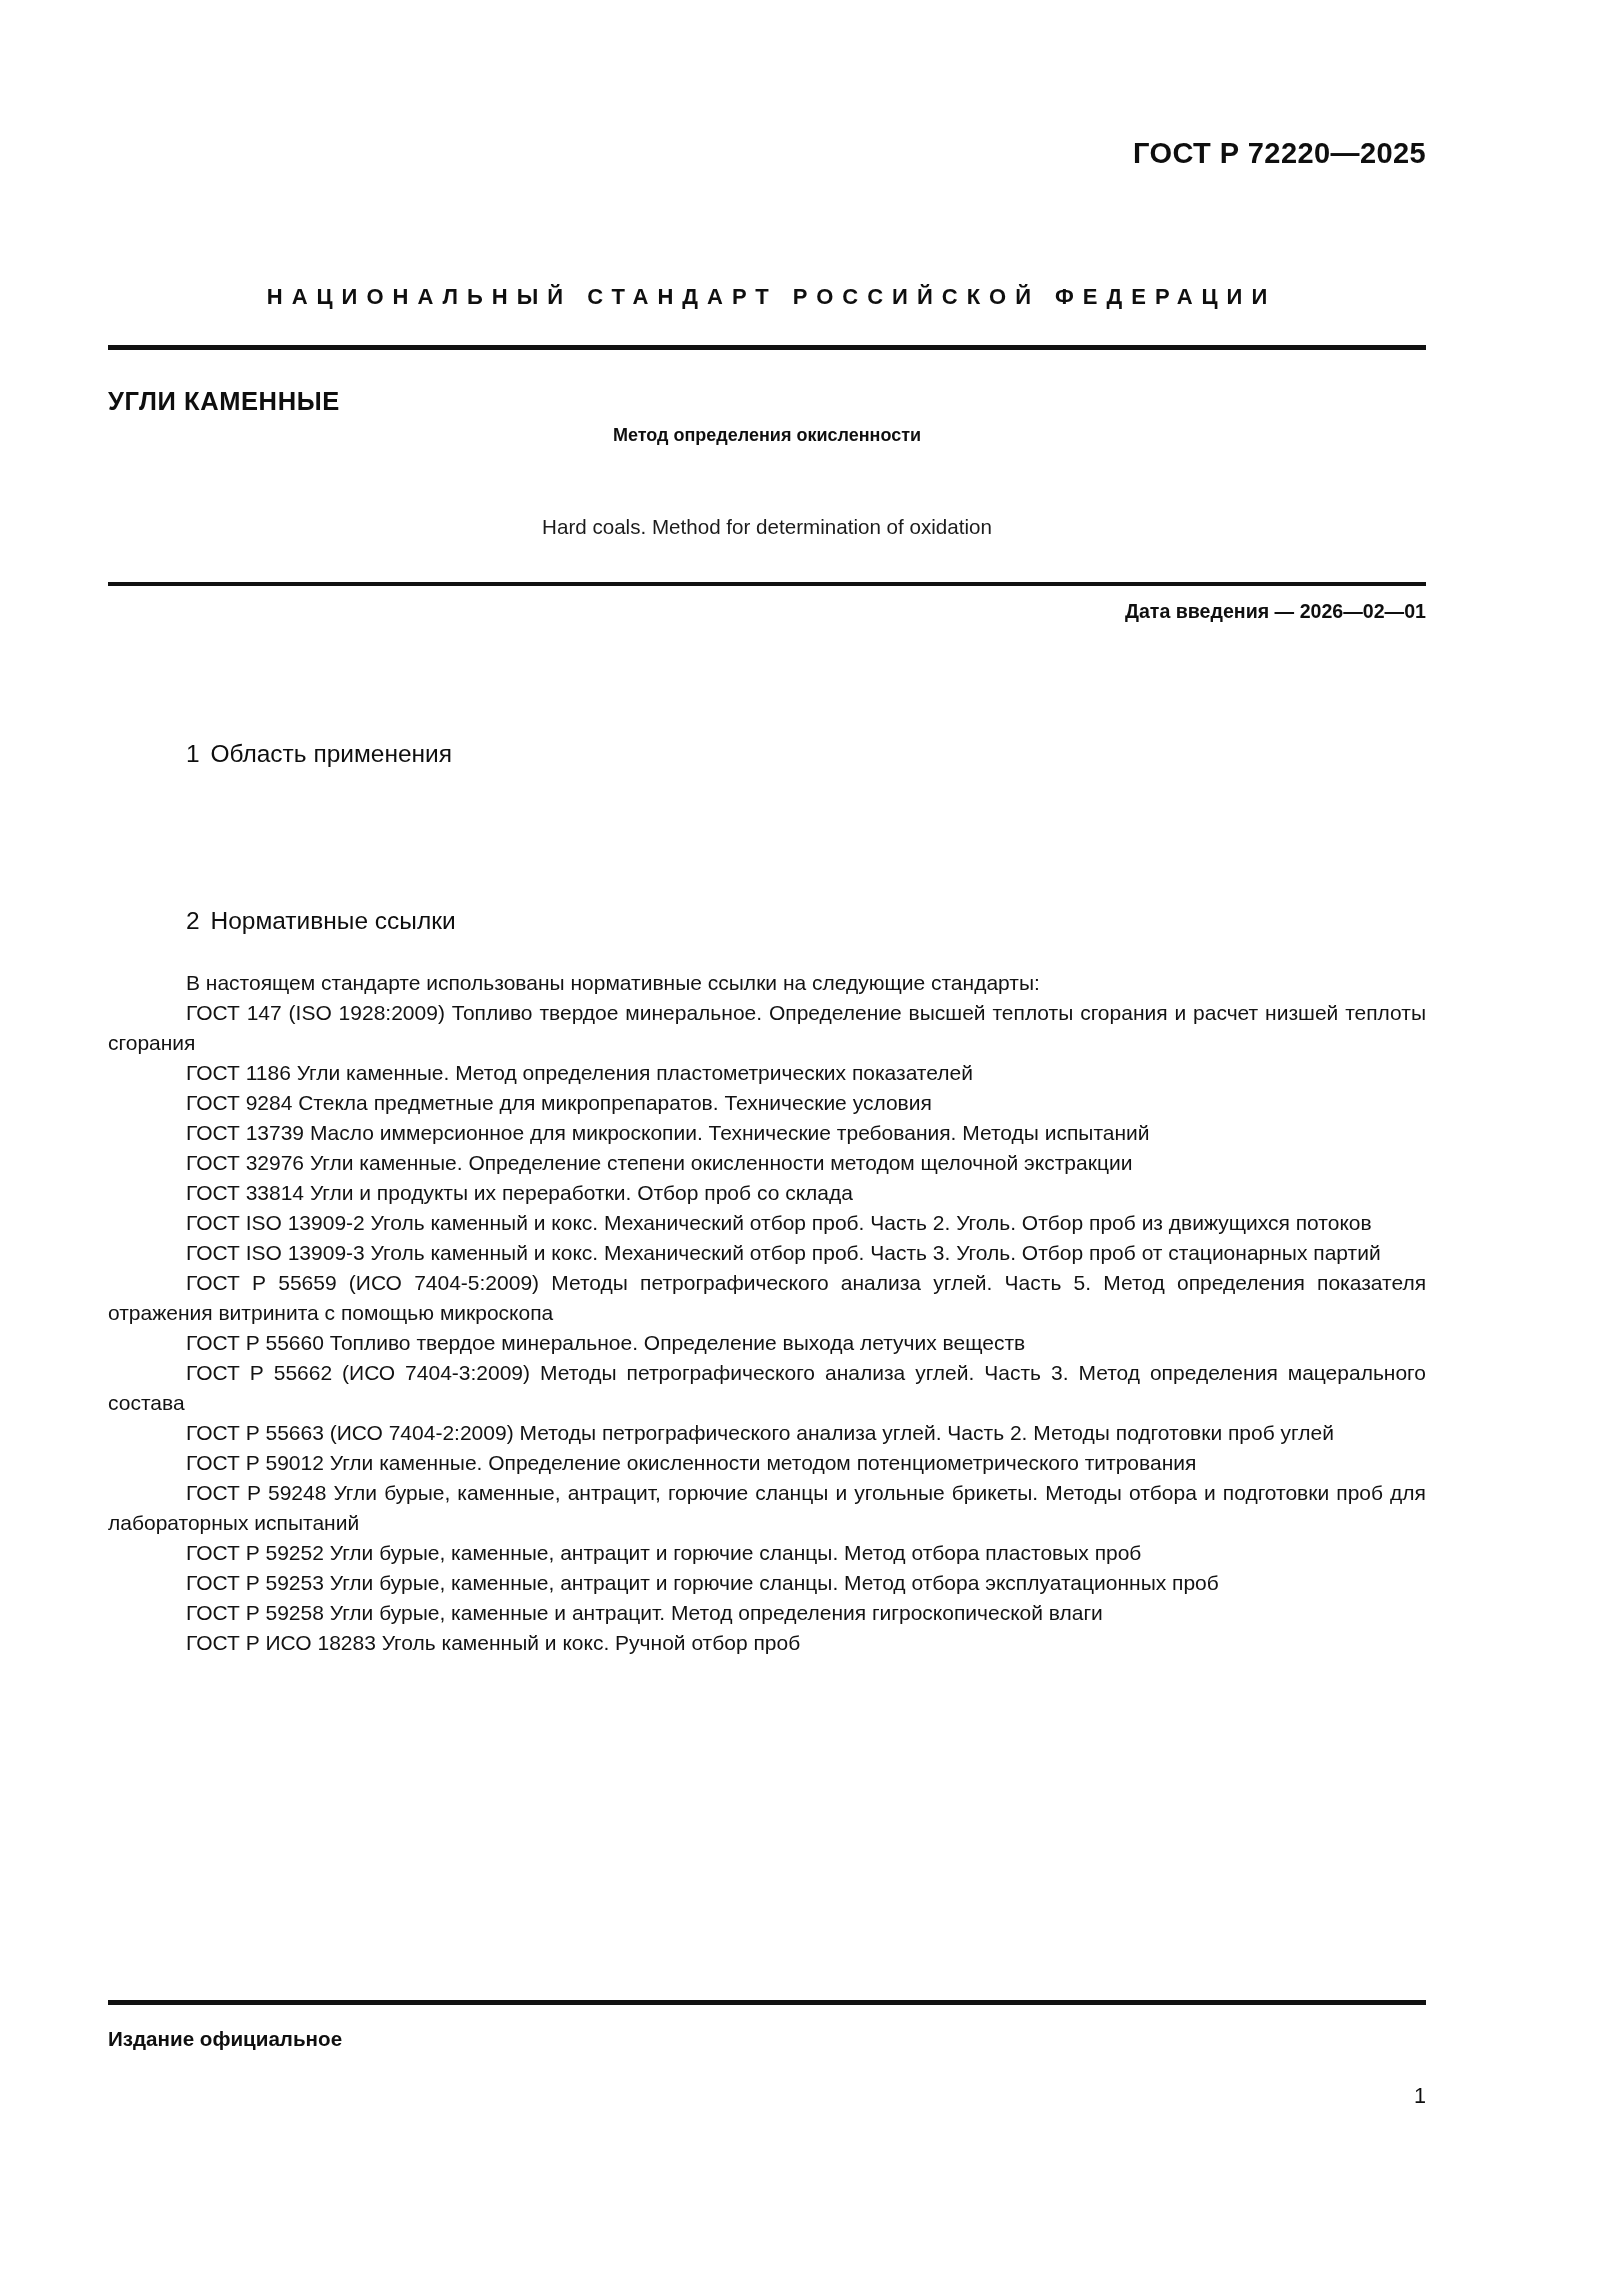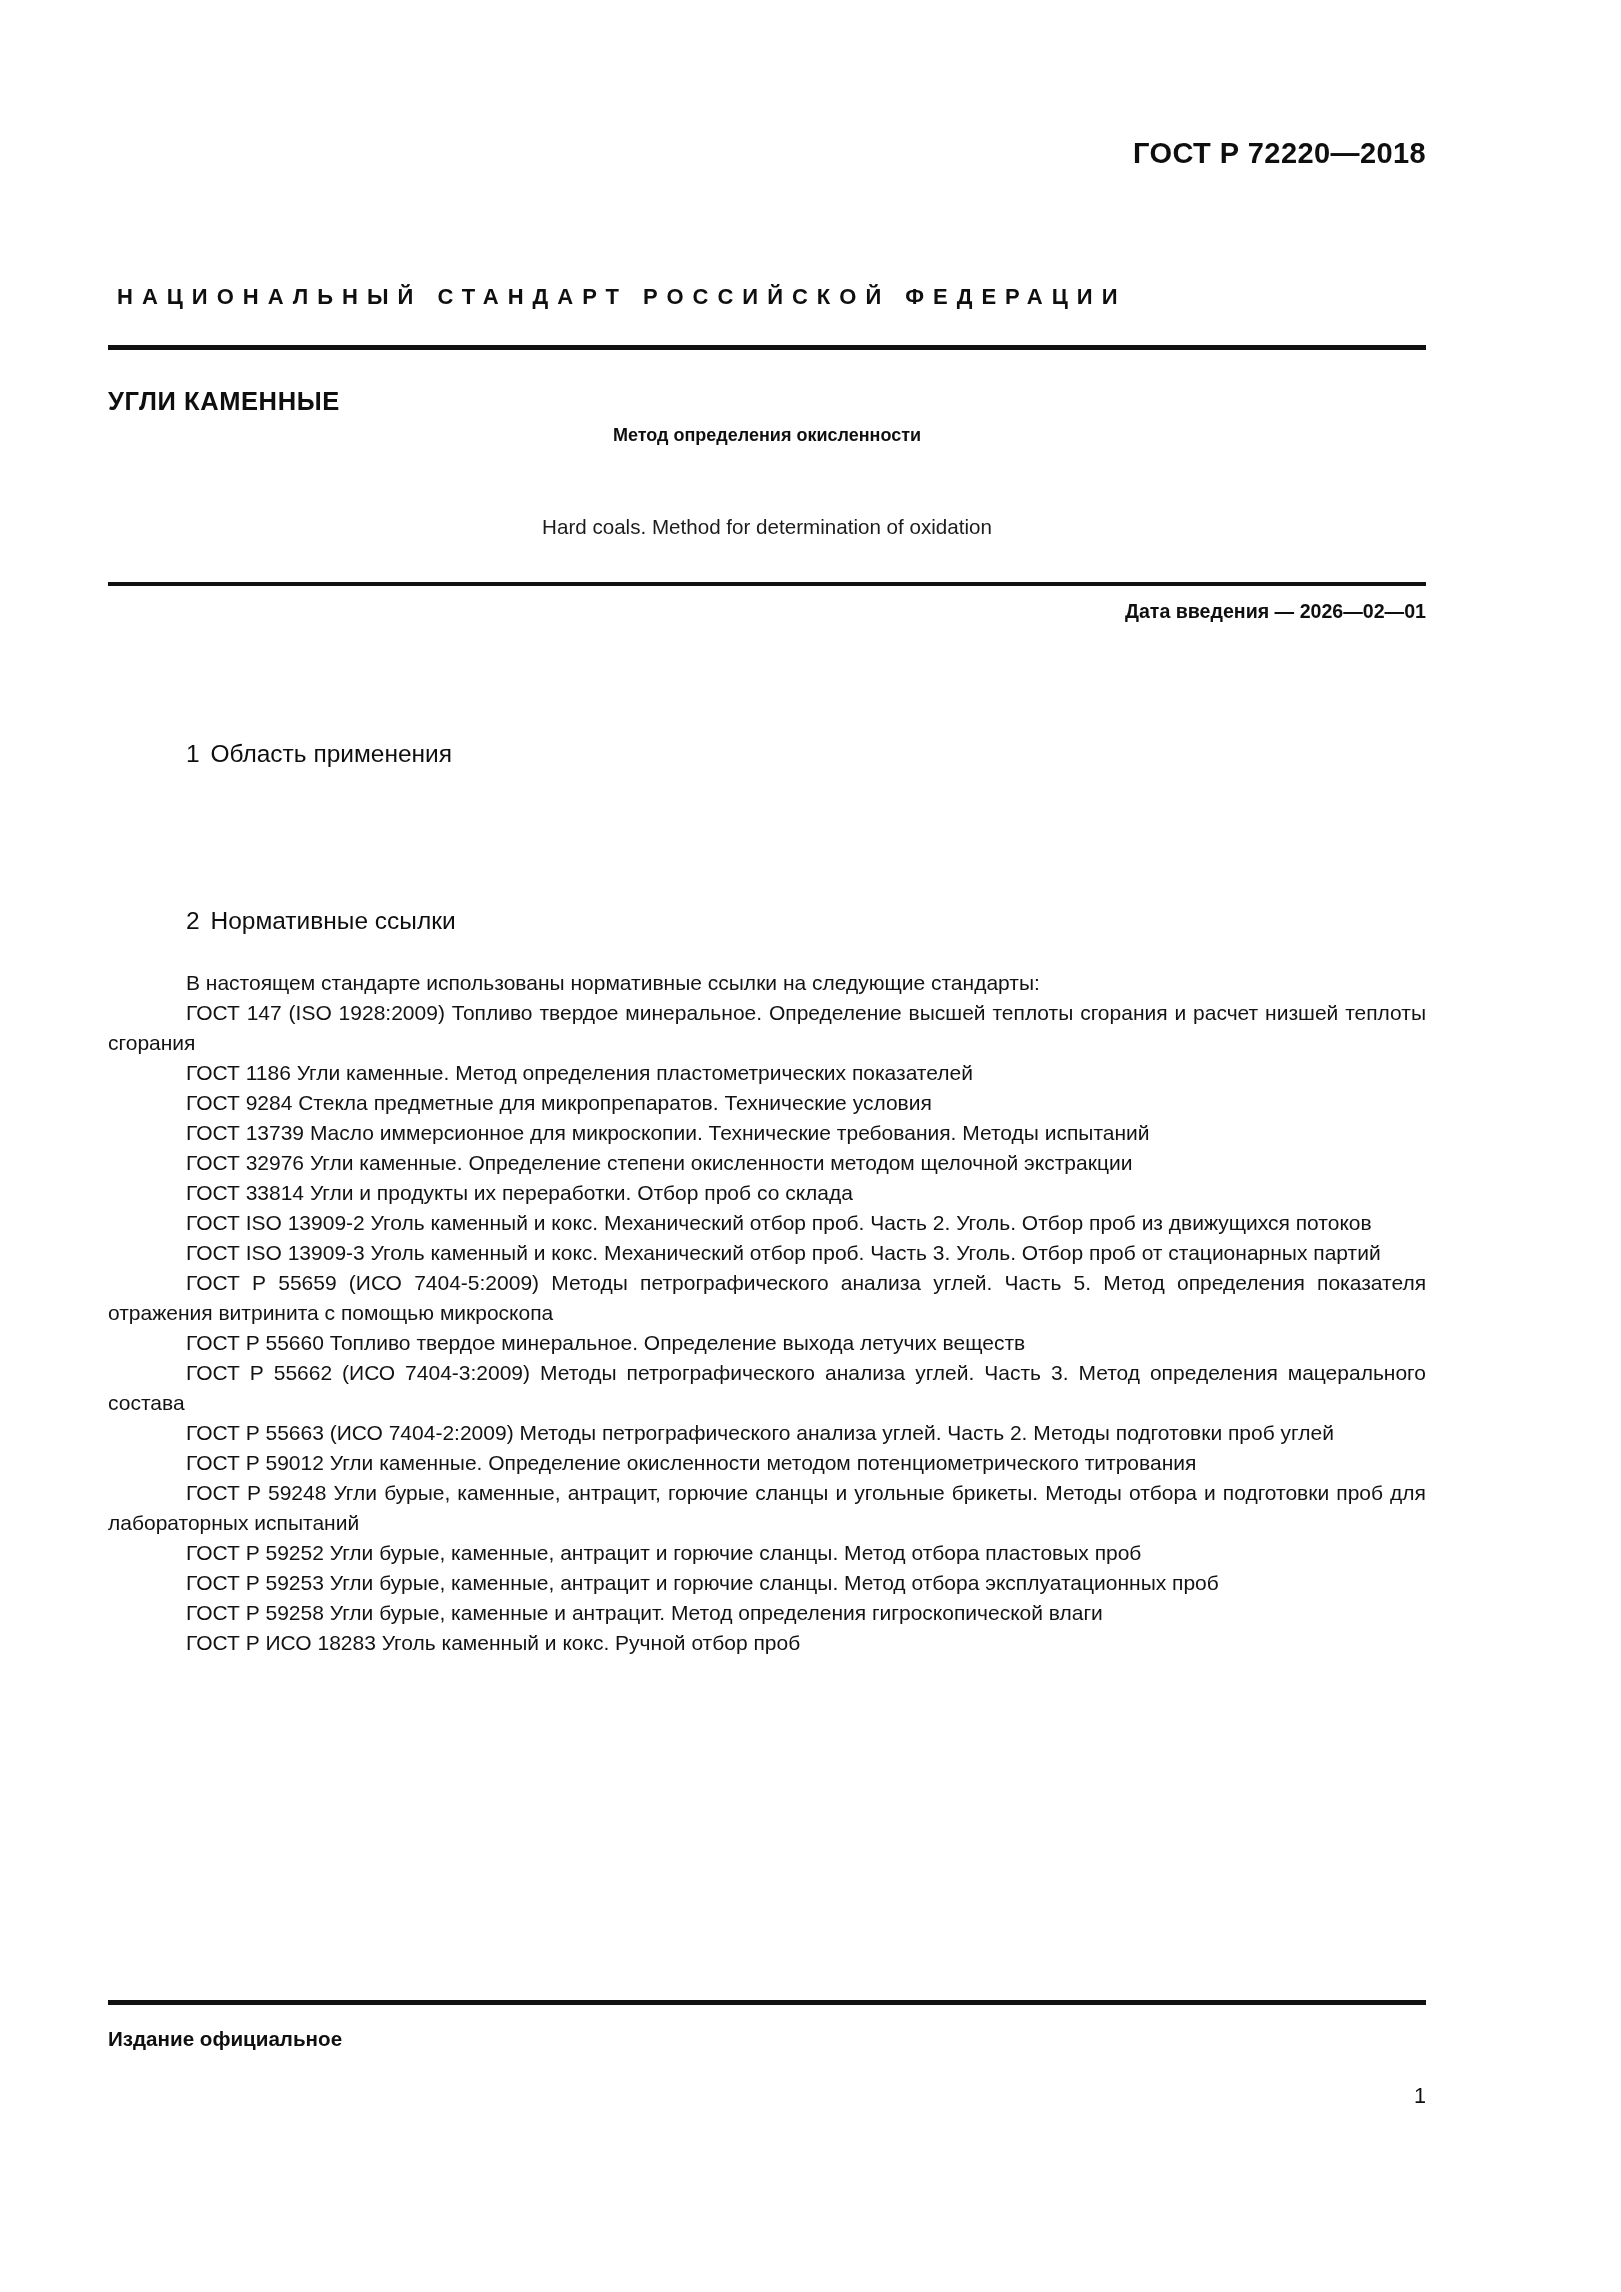--- a/index.html
+++ b/index.html
@@ -32,20 +32,21 @@
   .doc-code {
     top: 137px;
     text-align: right;
     font-size: 29px;
     font-weight: bold;
     letter-spacing: 0.4px;
   }
 
   .nsrf-line {
     top: 284px;
+    text-align: center;
     font-size: 22px;
     font-weight: bold;
     letter-spacing: 9px;
     text-indent: 9px;
   }
 
   .rule {
     position: absolute;
     left: 108px;
     width: 1318px;
@@ -124,21 +125,21 @@
     top: 2083px;
     text-align: right;
     font-size: 21.6px;
   }
 </style>
 </head>
 <body>
 
 <div class="page">
 
-  <div class="col doc-code">ГОСТ Р 72220—2018</div>
+  <div class="col doc-code">ГОСТ Р 72220—2025</div>
 
   <div class="col nsrf-line">НАЦИОНАЛЬНЫЙ СТАНДАРТ РОССИЙСКОЙ ФЕДЕРАЦИИ</div>
 
   <div class="rule rule-top"></div>
 
   <div class="col title-main">УГЛИ КАМЕННЫЕ</div>
 
   <div class="col title-sub">Метод определения окисленности</div>
 
   <div class="col title-en">Hard coals. Method for determination of oxidation</div>

